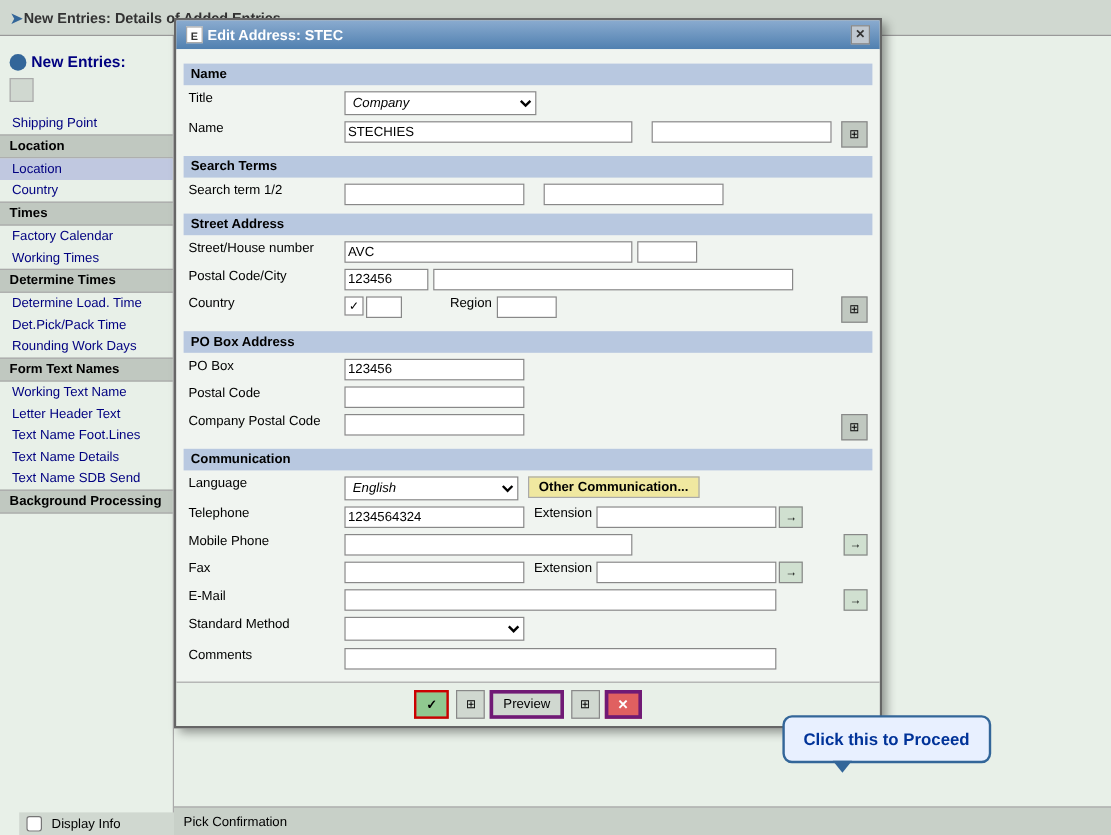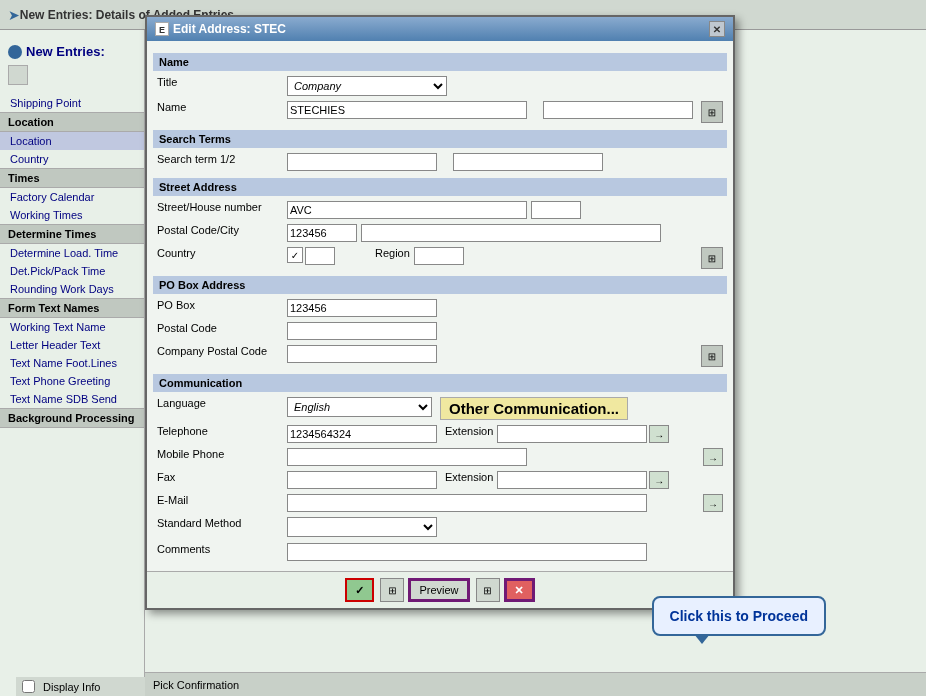--- a/index.html
+++ b/index.html
@@ -209,21 +209,21 @@
       align-items: center;
       justify-content: center;
       font-size: 10px;
       margin-left: auto;
     }
 
     .other-comm-btn {
       background: #f0e8a0;
       border: 1px solid #aaa;
       padding: 2px 8px;
-      font-size: 15px;
+      font-size: 11px;
       cursor: pointer;
       font-weight: bold;
     }
 
     
     .modal-footer {
       display: flex;
       align-items: center;
       justify-content: center;
       padding: 6px;
@@ -383,21 +383,21 @@
     <div class="sidebar-item">
       <span>Working Text Name</span>
     </div>
     <div class="sidebar-item">
       <span>Letter Header Text</span>
     </div>
     <div class="sidebar-item">
       <span>Text Name Foot.Lines</span>
     </div>
     <div class="sidebar-item">
-      <span>Text Phone Greeting</span>
+      <span>Text Name Details</span>
     </div>
     <div class="sidebar-item">
       <span>Text Name SDB Send</span>
     </div>
 
     <div class="sidebar-header">
       <span>Background Processing</span>
     </div>
 
     <div class="display-info-bar">

